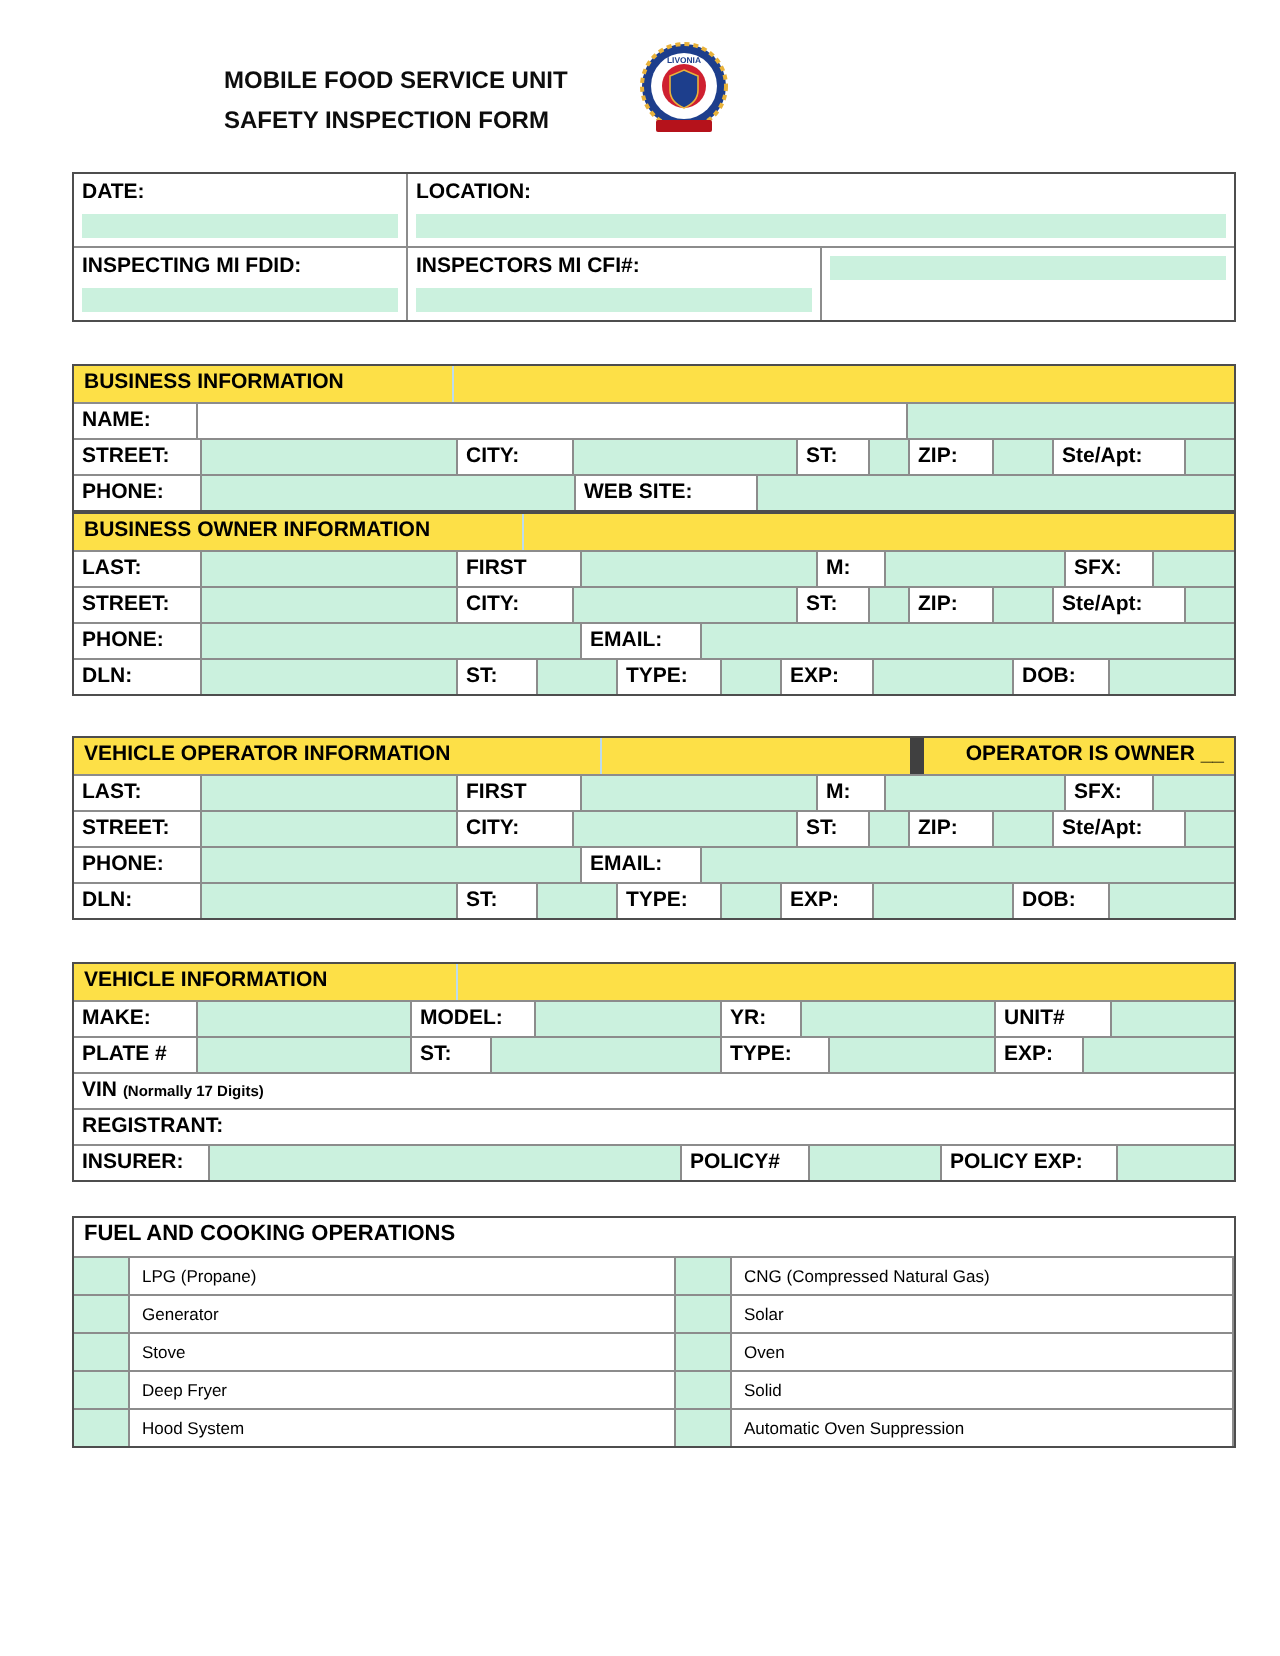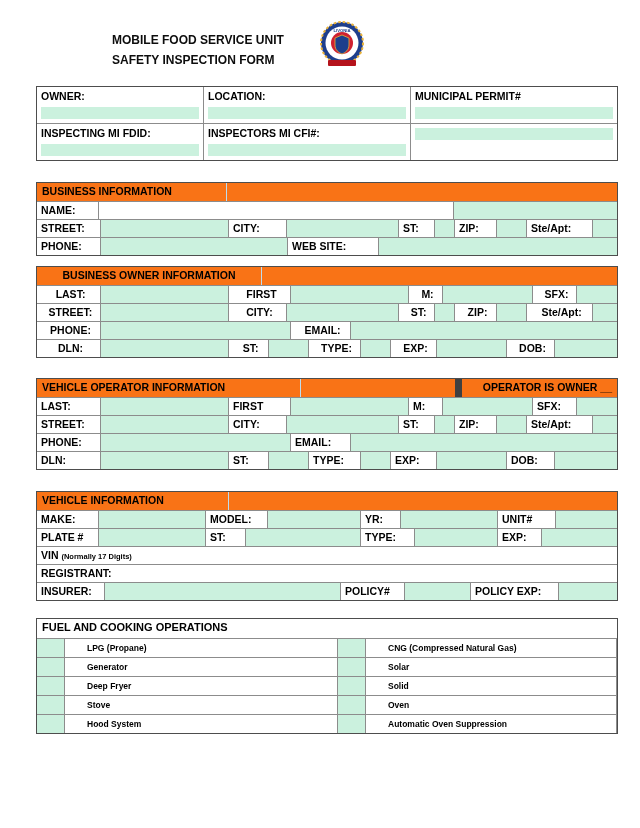--- a/index.html
+++ b/index.html
@@ -18,46 +18,46 @@
   .tbl { border:1.5px solid #4d4d4d; }
   .toptable { margin-top:2px; }
   .trow { display:flex; }
   .trow + .trow { border-top:1px solid #8c8c8c; }
   .tcell { padding:3px 4px 4px 4px; border-right:1px solid #8c8c8c; }
   .trow > .tcell:last-child { border-right:none; flex:1; }
   .tlabel { font-size:10.5px; font-weight:700; height:16px; white-space:nowrap; }
   .tfield { height:12px; margin-top:1px; background:#cbf1de; }
 
   
-  .sechdr { height:18px; background:#f97316; display:flex; align-items:stretch; }
+  .sechdr { height:18px; background:#fde047; display:flex; align-items:stretch; }
   .sechdr-box { font-size:10.5px; font-weight:700; line-height:17px; padding:0 5px; border-right:1px solid #bddcee; white-space:nowrap; }
   .sechdr .spacer { flex:1; }
   .sechdr-box.rightbox { border-left:7px solid #404040; border-right:none;text-align:right; }
 
   
   .frow { display:flex; height:18px; border-top:1px solid #8c8c8c; }
   .lbl { background:#fff; font-size:10.5px; font-weight:700; line-height:17px; padding-left:4px; white-space:nowrap; overflow:hidden; border-right:1px solid #8c8c8c; }
   .fld { background:#cbf1de; border-right:1px solid #8c8c8c; }
   .fldw { background:#ffffff; border-right:1px solid #8c8c8c; }
   .frow > :last-child { border-right:none; }
   .nb { border-right:none; }
   .small { font-size:7.5px; font-weight:700;text-align:center; }
   .flex1 { flex:1; }
 
   .sec-business { margin-top:21px; }
-  .sec-owner { margin-top:10px;text-align:center; }
+  .sec-owner { margin-top:0; }
   .sec-operator { margin-top:20px; }
   .sec-vehicle { margin-top:21px; }
 
   
   .fuel { margin-top:17px; }
   .fuelhdr { height:19px; font-size:11px; font-weight:700; padding:2px 0 0 5px; background:#fff; }
   .fuelrow { display:flex; height:19px; border-top:1px solid #8c8c8c; }
   .chk { width:28px; background:#cbf1de; border-right:1px solid #8c8c8c; }
-  .fuellbl { font-size:8.5px; font-weight:700; line-height:18px; padding-left:22px; border-right:1px solid #8c8c8c; white-space:nowrap; overflow:hidden; background:#fff; }
+  .fuellbl { font-size:8.5px; font-weight:400; line-height:18px; padding-left:6px; border-right:1px solid #8c8c8c; white-space:nowrap; overflow:hidden; background:#fff; }
 </style>
 </head>
 <body>
 
 <div class="page">
   <div class="content">
 
     <div class="hdr">
       <div class="titles">
         <div class="title">MOBILE FOOD SERVICE UNIT</div>
@@ -70,29 +70,25 @@
         <circle cx="22" cy="25" r="11" fill="#cf2030"></circle>
         <path d="M22 17 L29 20 V27 C29 32 25.5 34.5 22 36 C18.5 34.5 15 32 15 27 V20 Z" fill="#1d3e8c" stroke="#e8b23a" stroke-width="0.8"></path>
         <text x="22" y="13.5" font-size="4.2" text-anchor="middle" font-weight="bold" fill="#1d3e8c">LIVONIA</text>
         <rect x="8" y="42" width="28" height="6" rx="1" fill="#b5121b"></rect>
       </svg>
     </div>
 
     <div class="tbl toptable">
       <div class="trow">
         <div class="tcell" style="width:167px">
-          <div class="tlabel">OWNER:</div>
+          <div class="tlabel">DATE:</div>
           <div class="tfield"></div>
         </div>
         <div class="tcell" style="width:207px">
           <div class="tlabel">LOCATION:</div>
-          <div class="tfield"></div>
-        </div>
-        <div class="tcell">
-          <div class="tlabel">MUNICIPAL PERMIT#</div>
           <div class="tfield"></div>
         </div>
       </div>
       <div class="trow">
         <div class="tcell" style="width:167px">
           <div class="tlabel">INSPECTING MI FDID:</div>
           <div class="tfield"></div>
         </div>
         <div class="tcell" style="width:207px">
           <div class="tlabel">INSPECTORS MI CFI#:</div>
@@ -282,29 +278,29 @@
         <div class="fuellbl flex1">CNG (Compressed Natural Gas)</div>
       </div>
       <div class="fuelrow">
         <div class="chk"></div>
         <div class="fuellbl" style="width:273px">Generator</div>
         <div class="chk"></div>
         <div class="fuellbl flex1">Solar</div>
       </div>
       <div class="fuelrow">
         <div class="chk"></div>
+        <div class="fuellbl" style="width:273px">Stove</div>
+        <div class="chk"></div>
+        <div class="fuellbl flex1">Oven</div>
+      </div>
+      <div class="fuelrow">
+        <div class="chk"></div>
         <div class="fuellbl" style="width:273px">Deep Fryer</div>
         <div class="chk"></div>
         <div class="fuellbl flex1">Solid</div>
-      </div>
-      <div class="fuelrow">
-        <div class="chk"></div>
-        <div class="fuellbl" style="width:273px">Stove</div>
-        <div class="chk"></div>
-        <div class="fuellbl flex1">Oven</div>
       </div>
       <div class="fuelrow">
         <div class="chk"></div>
         <div class="fuellbl" style="width:273px">Hood System</div>
         <div class="chk"></div>
         <div class="fuellbl flex1">Automatic Oven Suppression</div>
       </div>
     </div>
 
   </div>

